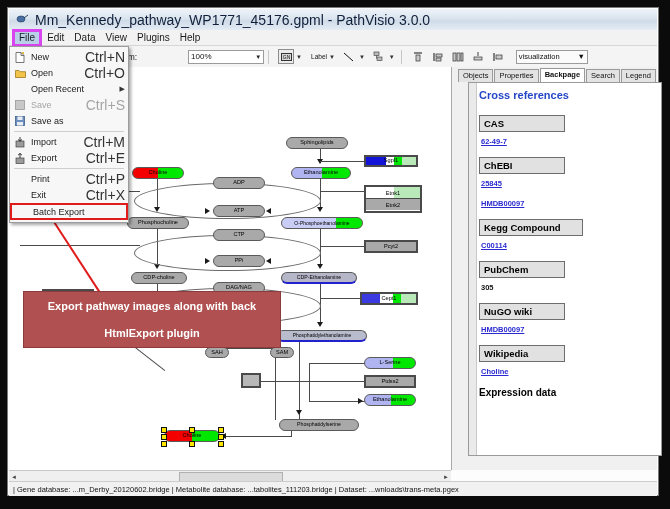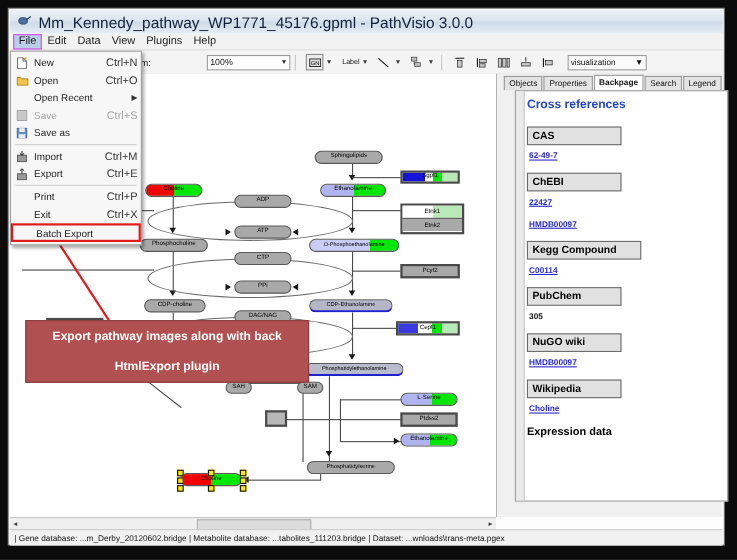--- a/index.html
+++ b/index.html
@@ -16,21 +16,21 @@
      background:linear-gradient(180deg,#eef3f8 0%,#dbe5ef 45%,#cfdbe8 55%,#e4ecf4 100%);
      border-bottom:1px solid #b6c3d2;display:flex;align-items:center;}
   .tb-icon{width:13px;height:13px;margin-left:7px;margin-right:6px;position:relative;}
   .tb-icon svg{display:block;}
   .tb-title{font-size:14px;color:#11203a;white-space:nowrap;}
 
   
   .menubar{position:absolute;left:9px;top:30px;width:648px;height:16px;background:#f2f2f2;
      border-bottom:1px solid #d6d6d6;display:flex;align-items:center;padding-left:3px;box-sizing:border-box;}
   .menu-item{font-size:10px;color:#1a1a1a;padding:1px 5px;line-height:12px;}
-  .menu-item.active{background:#b9cfe8;border:1px solid #d946ef;padding:0px 4px;}
+  .menu-item.active{background:#b9cfe8;border:3px solid #d946ef;padding:0px 4px;}
 
   
   .toolbar{position:absolute;left:9px;top:46px;width:648px;height:21px;background:#f4f4f4;
      border-bottom:1px solid #cfcfcf;display:flex;align-items:center;}
   .tool-sep{width:1px;height:14px;background:#c8c8c8;margin:0 4px;}
   .zoom-label{font-size:8.5px;color:#202020;margin-left:8px;margin-right:3px;}
   .zoom-combo{width:76px;height:14px;background:#ffffff;border:1px solid #9b9b9b;
      display:flex;align-items:center;justify-content:space-between;font-size:8px;color:#111;padding:0 2px;box-sizing:border-box;margin-left:48px;}
   .zoom-combo .arrow{font-size:6px;color:#222;}
   .tbtn{width:15px;height:15px;display:flex;align-items:center;justify-content:center;margin-left:5px;}
@@ -77,21 +77,21 @@
 
   
   .redline{position:absolute;background:#e01b1b;transform-origin:0 0;height:2px;}
 
   
   .dropdown{position:absolute;left:9px;top:46px;width:118px;background:#f7f7f7;
      border:1px solid #9c9c9c;box-shadow:2px 2px 3px rgba(0,0,0,.35);z-index:40;padding:2px 0;}
   .dd-item{height:16px;display:flex;align-items:center;font-size:9px;color:#1b1b1b;padding:0 3px;position:relative;}
   .dd-item .dd-icon{width:14px;height:13px;display:flex;align-items:center;justify-content:center;margin-right:4px;}
   .dd-item .dd-label{flex:1;}
-  .dd-item .dd-accel{font-size:10px;color:#333;margin-left:6px;}
+  .dd-item .dd-accel{font-size:14px;color:#333;margin-left:6px;}
   .dd-item.disabled .dd-label,.dd-item.disabled .dd-accel{color:#a5a5a5;}
   .dd-sep{height:1px;background:#cfcfcf;margin:2px 4px;}
   .dd-item.highlight{border:2px solid #e01b1b;box-sizing:border-box;height:17px;}
   .dd-sub{font-size:7px;color:#333;}
 
   
   .rightpanel{position:absolute;left:452px;top:67px;width:205px;height:403px;background:#f0f0f0;}
   .tabstrip{position:absolute;left:0;top:0;width:205px;height:15px;display:flex;align-items:flex-end;padding-left:6px;box-sizing:border-box;}
   .tab{font-size:7.5px;color:#111;border:1px solid #9a9a9a;border-bottom:none;background:#e3e3e3;
      padding:1px 4px 1px 4px;margin-right:1px;line-height:10px;}
@@ -506,21 +506,21 @@
     </div>
     <div class="panel-body">
       <div class="panel-scroll"></div>
       <div class="panel-inner">
         <div class="xref-title">Cross references</div>
 
         <div class="xref-hdr">CAS</div>
         <div class="xref-val">62-49-7</div>
 
         <div class="xref-hdr">ChEBI</div>
-        <div class="xref-val">22427</div>
+        <div class="xref-val">25845</div>
 
         <div class="xref-val">HMDB00097</div>
 
         <div class="xref-hdr" style="width:104px;">Kegg Compound</div>
         <div class="xref-val">C00114</div>
 
         <div class="xref-hdr">PubChem</div>
         <div class="xref-val plain">305</div>
 
         <div class="xref-hdr">NuGO wiki</div>

